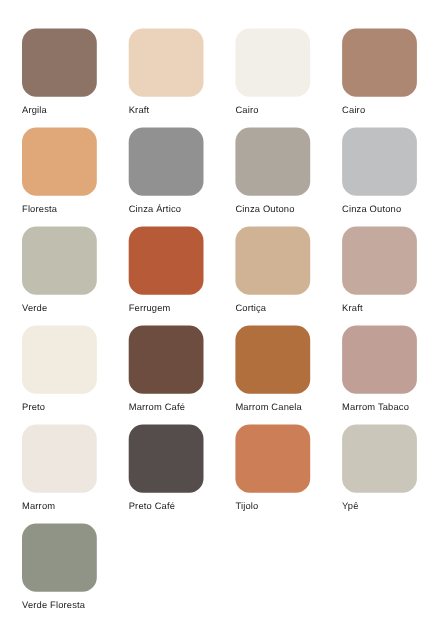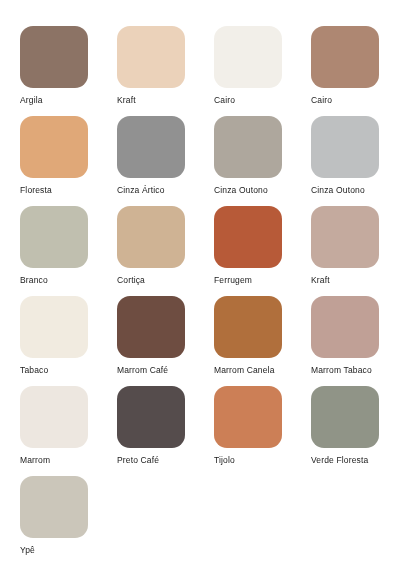--- a/index.html
+++ b/index.html
@@ -88,37 +88,37 @@
       <div class="cell">
         <span class="swatch" style="background-color: rgb(174, 167, 157);"></span>
         <span class="label">Cinza Outono</span>
       </div>
       <div class="cell">
         <span class="swatch" style="background-color: rgb(190, 192, 193);"></span>
         <span class="label">Cinza Outono</span>
       </div>
       <div class="cell">
         <span class="swatch" style="background-color: rgb(192, 191, 175);"></span>
-        <span class="label">Branco</span>
+        <span class="label">Verde</span>
+      </div>
+      <div class="cell">
+        <span class="swatch" style="background-color: rgb(183, 90, 56);"></span>
+        <span class="label">Ferrugem</span>
       </div>
       <div class="cell">
         <span class="swatch" style="background-color: rgb(207, 179, 148);"></span>
         <span class="label">Cortiça</span>
-      </div>
-      <div class="cell">
-        <span class="swatch" style="background-color: rgb(183, 90, 56);"></span>
-        <span class="label">Ferrugem</span>
       </div>
       <div class="cell">
         <span class="swatch" style="background-color: rgb(196, 170, 158);"></span>
         <span class="label">Kraft</span>
       </div>
       <div class="cell">
         <span class="swatch" style="background-color: rgb(241, 235, 224);"></span>
-        <span class="label">Tabaco</span>
+        <span class="label">Preto</span>
       </div>
       <div class="cell">
         <span class="swatch" style="background-color: rgb(110, 77, 65);"></span>
         <span class="label">Marrom Café</span>
       </div>
       <div class="cell">
         <span class="swatch" style="background-color: rgb(176, 111, 60);"></span>
         <span class="label">Marrom Canela</span>
       </div>
       <div class="cell">
@@ -131,22 +131,22 @@
       </div>
       <div class="cell">
         <span class="swatch" style="background-color: rgb(85, 76, 76);"></span>
         <span class="label">Preto Café</span>
       </div>
       <div class="cell">
         <span class="swatch" style="background-color: rgb(204, 127, 86);"></span>
         <span class="label">Tijolo</span>
       </div>
       <div class="cell">
+        <span class="swatch" style="background-color: rgb(203, 198, 186);"></span>
+        <span class="label">Ypê</span>
+      </div>
+      <div class="cell">
         <span class="swatch" style="background-color: rgb(144, 148, 135);"></span>
         <span class="label">Verde Floresta</span>
-      </div>
-      <div class="cell">
-        <span class="swatch" style="background-color: rgb(203, 198, 186);"></span>
-        <span class="label">Ypê</span>
       </div>
       <div class="cell empty"></div>
     </div>
 </div>
 
 </body></html>

